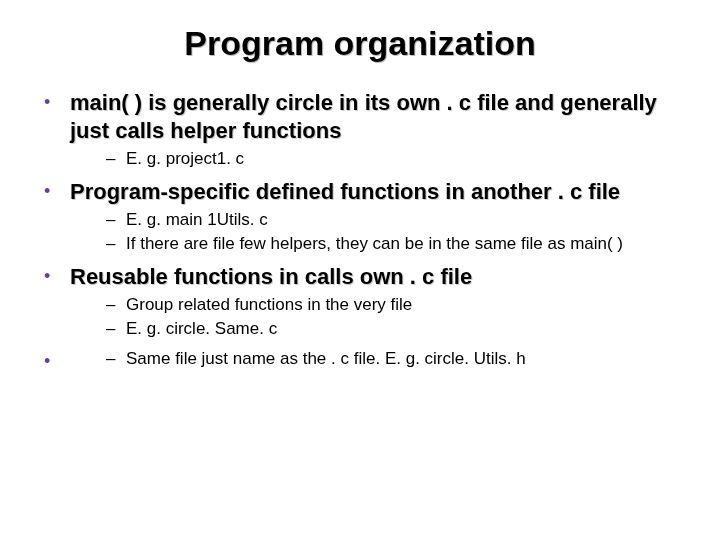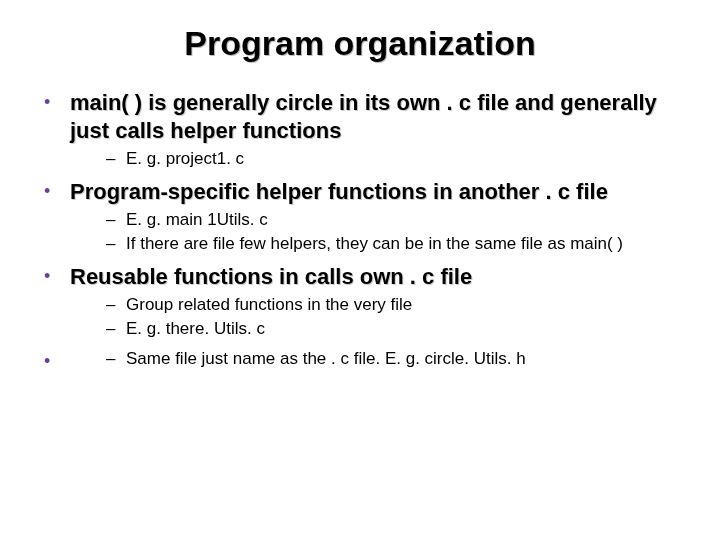--- a/index.html
+++ b/index.html
@@ -77,33 +77,33 @@
     <li>
       <span class="bullet">•</span>
       <div class="btext">main( ) is generally circle in its own . c file and generally just calls helper functions</div>
       <ul class="sub">
         <li><span class="dash">–</span><span>E. g. project1. c</span></li>
       </ul>
     </li>
 
     <li>
       <span class="bullet">•</span>
-      <div class="btext">Program-specific helper functions in another . c file</div>
+      <div class="btext">Program-specific defined functions in another . c file</div>
       <ul class="sub">
         <li><span class="dash">–</span><span>E. g. main 1Utils. c</span></li>
         <li><span class="dash">–</span><span>If there are file few helpers, they can be in the same file as main( )</span></li>
       </ul>
     </li>
 
     <li>
       <span class="bullet">•</span>
       <div class="btext">Reusable functions in calls own . c file</div>
       <ul class="sub">
         <li><span class="dash">–</span><span>Group related functions in the very file</span></li>
-        <li><span class="dash">–</span><span>E. g. there. Utils. c</span></li>
+        <li><span class="dash">–</span><span>E. g. circle. Same. c</span></li>
       </ul>
     </li>
 
     <li>
       <span class="bullet">•</span>
       <ul class="sub">
         <li><span class="dash">–</span><span>Same file just name as the . c file. E. g. circle. Utils. h</span></li>
       </ul>
     </li>
 

